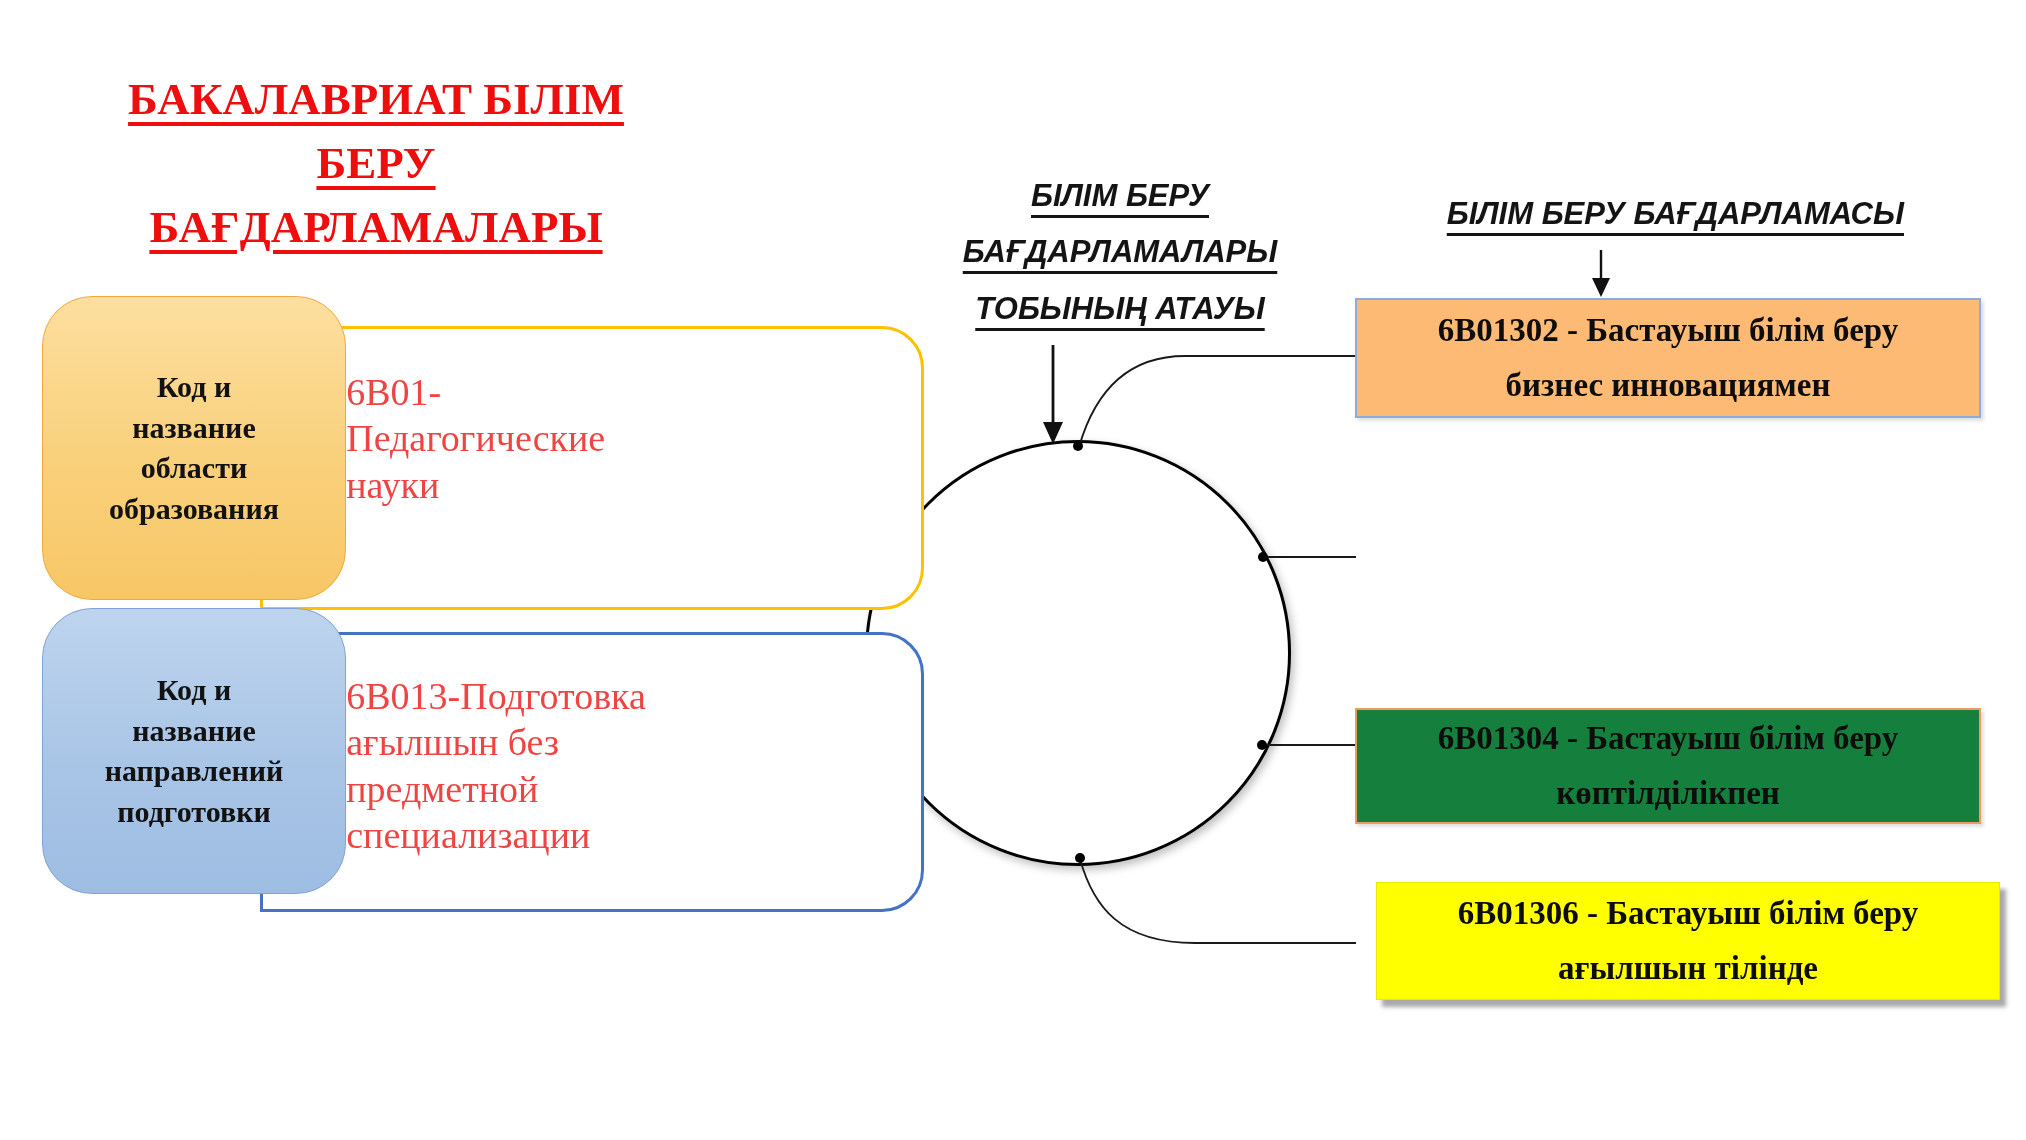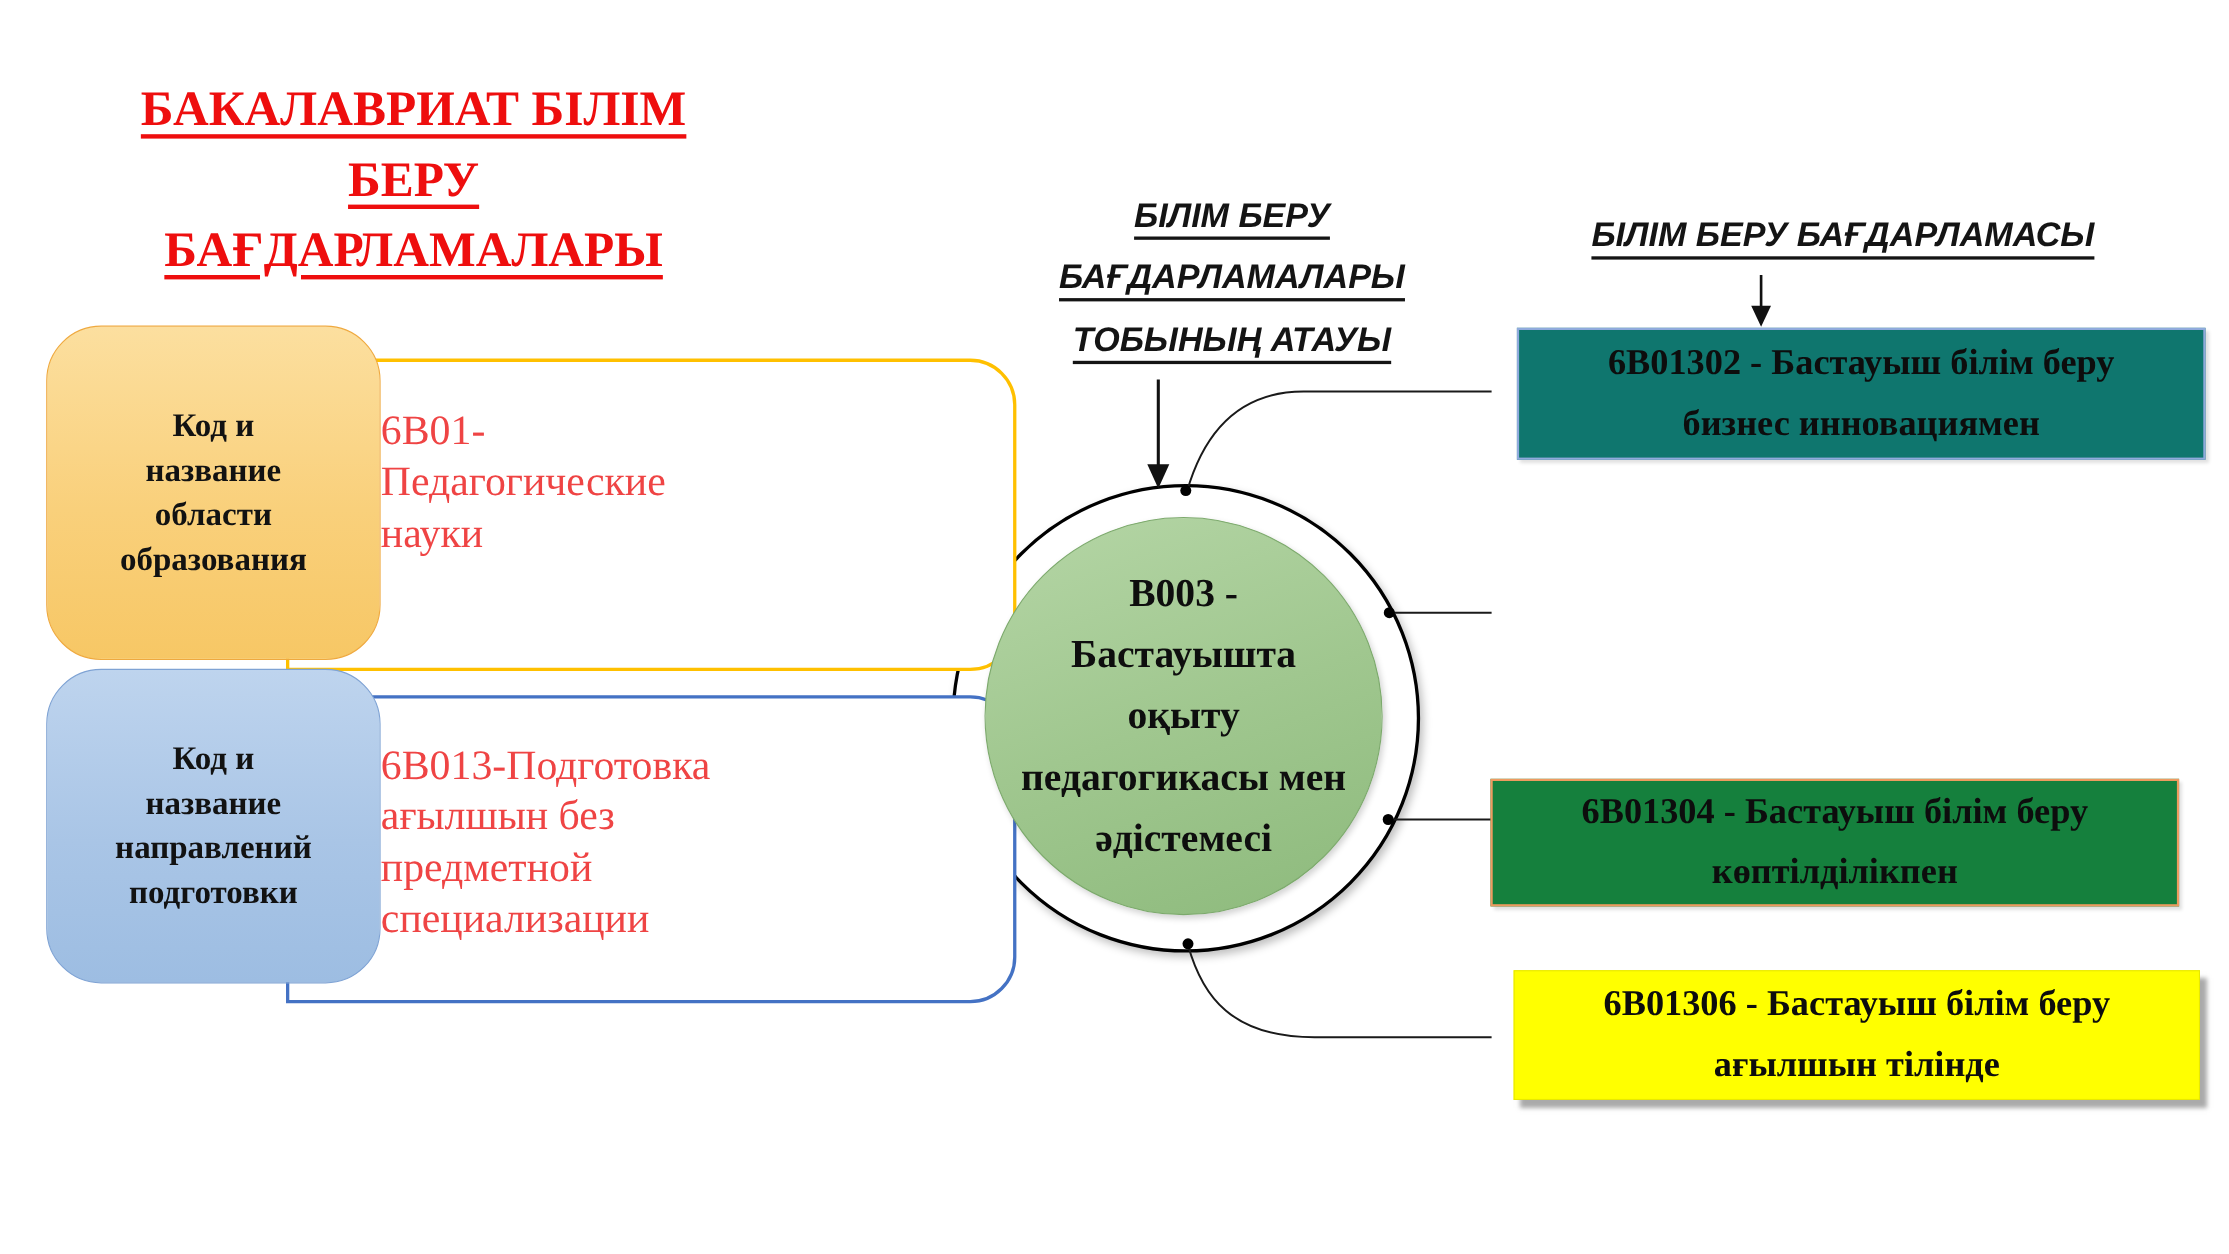--- a/index.html
+++ b/index.html
@@ -70,21 +70,21 @@
     font-size:36px;font-weight:bold;line-height:1.55;color:#0e0e0e;
   }
   .core-text{width:330px;}
 
   
   .program-box{
     left:1355px;width:622px;z-index:3;
     display:flex;align-items:center;justify-content:center;text-align:center;
     font-size:33px;font-weight:bold;line-height:55px;color:#0d0d0d;
   }
-  .pb-0{top:298px;height:116px;background:#0f766e;border:2.5px solid #8FAADC;box-shadow:3px 3px 3px rgba(0,0,0,0.12);margin-left:24px;}
+  .pb-0{top:298px;height:116px;background:#fdba74;border:2.5px solid #8FAADC;box-shadow:3px 3px 3px rgba(0,0,0,0.12);}
   .pb-1{top:472px;height:184px;background:#FFF2CC;border:2.5px solid #FFC000;box-shadow:3px 3px 3px rgba(0,0,0,0.12);}
   .pb-2{top:708px;height:112px;background:#15803d;border:2.5px solid #ED9B60;box-shadow:3px 3px 3px rgba(0,0,0,0.12);}
   .pb-3{top:882px;height:116px;background:#FFFF00;border:1px solid #E8E800;box-shadow:6px 7px 4px rgba(100,100,100,0.55);margin-left:21px;}
 
   .wires{left:0;top:0;width:2026px;height:1140px;z-index:2;pointer-events:none;}
 </style>
 </head>
 <body>
 
 <div class="stage">
@@ -148,27 +148,20 @@
 направлений
 подготовки</div>
   </div>
 
   <div class="abs hand-label group-label ml">БІЛІМ БЕРУ
 БАҒДАРЛАМАЛАРЫ
 ТОБЫНЫҢ АТАУЫ</div>
   <div class="abs hand-label program-label">БІЛІМ БЕРУ БАҒДАРЛАМАСЫ</div>
 
   <div class="abs ring"></div>
-  <div class="abs core">
-    <div class="core-text ml">В003 -
-Бастауышта
-оқыту
-педагогикасы мен
-әдістемесі</div>
-  </div>
 
   <div class="abs program-box pb-0 ml">6В01302 - Бастауыш білім беру
 бизнес инновациямен</div>
   <div class="abs program-box pb-2 ml">6В01304 - Бастауыш білім беру
 көптілділікпен</div>
   <div class="abs program-box pb-3 ml">6В01306 - Бастауыш білім беру
 ағылшын тілінде</div>
 
 </div>
 

